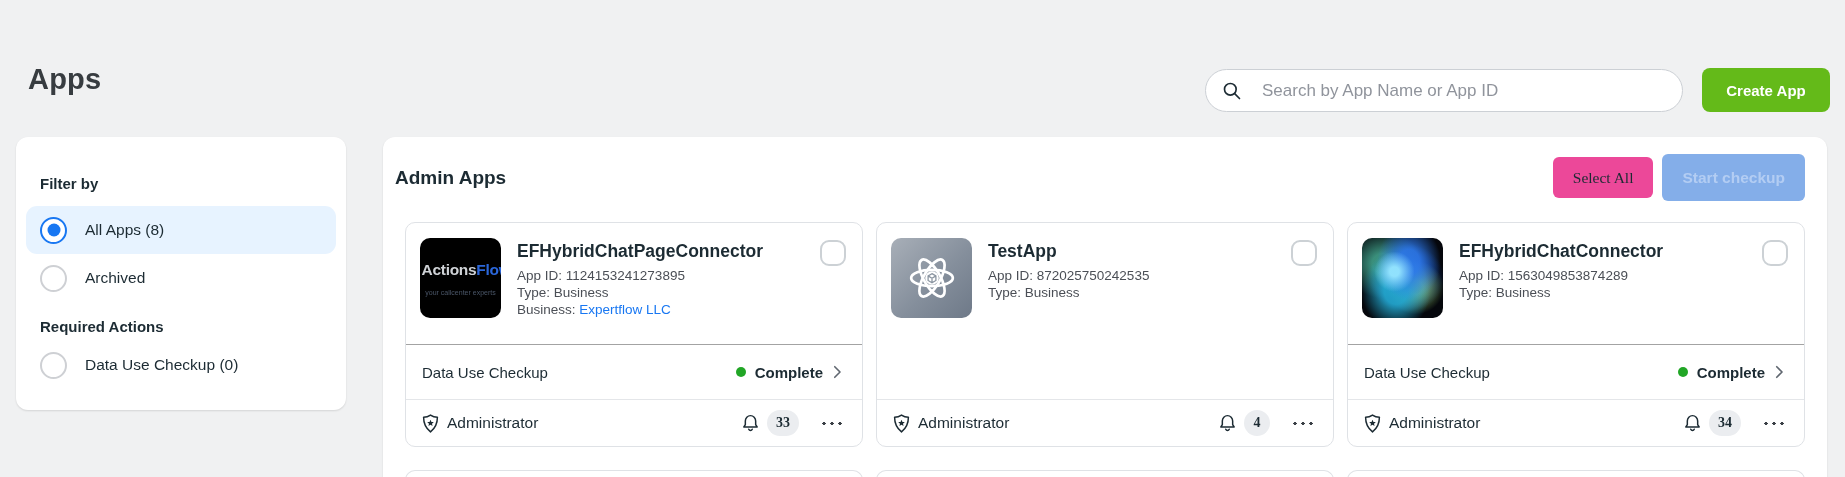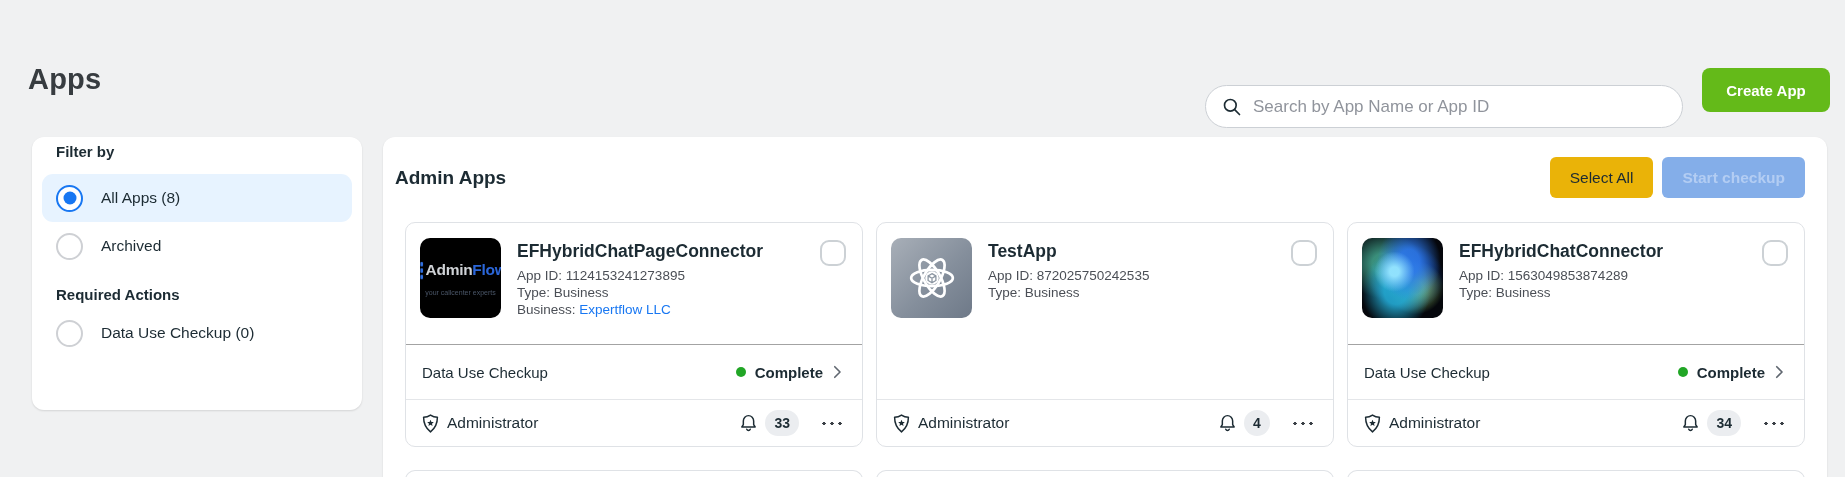--- a/index.html
+++ b/index.html
@@ -8,42 +8,42 @@
     font-family:"Liberation Sans","DejaVu Sans",sans-serif;
     background:#f0f1f2; color:#1c2b33;
     position:relative; overflow:hidden;
   }
   .stage { position:absolute; inset:0; }
 
   
   .page-title { position:absolute; left:28px; top:63px; font-size:29px; font-weight:bold; color:#373c40; letter-spacing:.2px; }
 
   .search-box {
-    position:absolute; left:1205px; top:85px; width:478px; height:43px;
+    position:absolute; left:1205px; top:69px; width:478px; height:43px;
     background:#fff; border:1px solid #ccd0d5; border-radius:22px;
-    display:flex; align-items:center; padding:0 16px; gap:11px;
+    display:flex; align-items:center; padding:0 16px; gap:20px;
   }
   .search-box input {
     border:none; outline:none; flex:1; font-size:17px; color:#1c2b33; background:transparent;
     font-family:"Liberation Sans","DejaVu Sans",sans-serif;
   }
   .search-box input::placeholder { color:#90949c; }
 
   .create-btn {
     position:absolute; left:1702px; top:68px; width:128px; height:44px;
     border:none; border-radius:8px; background:#64ba19; color:#fff;
     font-size:15px; font-weight:bold; cursor:pointer;
     font-family:"Liberation Sans","DejaVu Sans",sans-serif;
   }
 
   
   .sidebar {
-    position:absolute; left:32px; top:137px; width:330px; height:273px;
+    position:absolute; left:16px; top:137px; width:330px; height:273px;
     background:#fff; border-radius:12px; box-shadow:0 1px 2px rgba(0,0,0,.12);
-    padding:4px 10px;
+    padding:36px 10px;
   }
   .sidebar h3 { font-size:15px; font-weight:bold; color:#1c2b33; margin:2px 14px 14px; }
   .sidebar h3.second { margin-top:16px; margin-bottom:6px; }
   .filter-row {
     display:flex; align-items:center; gap:18px; height:48px;
     padding:0 14px; border-radius:11px; cursor:pointer;
   }
   .filter-row.selected { background:#e7f3ff; }
   .filter-row .label { font-size:15.5px; color:#1c2b33; }
   .radio {
@@ -58,25 +58,25 @@
 
   
   .main-card {
     position:absolute; left:383px; top:137px; width:1444px; height:430px;
     background:#fff; border-radius:12px; box-shadow:0 1px 2px rgba(0,0,0,.12);
   }
   .main-header { display:flex; align-items:center; padding:20px 22px 0 12px; height:61px; }
   .main-header h2 { font-size:19px; font-weight:bold; color:#1c2b33; flex:1; }
   .btn-select-all {
     height:41px; padding:0 20px; border:none; border-radius:6px;
-    background:#eab308; color:#1c2b33; font-size:15.5px; cursor:pointer;
-    font-family:Liberation Sans, sans-serif;
+    background:#ec4899; color:#1c2b33; font-size:15.5px; cursor:pointer;
+    font-family:Liberation Serif, serif;
   }
   .btn-start-checkup {
-    height:41px; padding:0 20px; border:none; border-radius:6px; margin-left:9px;
+    height:47px; padding:0 20px; border:none; border-radius:6px; margin-left:9px;
     background:#84aee9; color:#b3cdf3; font-size:15.5px; font-weight:bold;
     font-family:"Liberation Sans","DejaVu Sans",sans-serif; cursor:default;
   }
 
   .card-grid {
     display:grid; grid-template-columns:repeat(3,1fr);
     column-gap:13px; row-gap:23px; margin:24px 22px 0;
   }
   .app-card { border:1px solid #dfe2e6; border-radius:10px; height:225px; display:flex; flex-direction:column; overflow:hidden; background:#fff; }
   .app-card-stub { border:1px solid #dfe2e6; border-radius:10px 10px 0 0; border-bottom:none; height:60px; background:#fff; }
@@ -125,21 +125,21 @@
   .status-text { font-size:15px; font-weight:bold; color:#1c2b33; margin-right:5px; }
 
   .admin-row {
     height:47px; border-top:1px solid #e4e6e9; display:flex; align-items:center;
     padding:0 18px 0 14px; flex:0 0 auto;
   }
   .admin-row .role { flex:1; font-size:15.5px; color:#1c2b33; margin-left:6px; }
   .count-pill {
     background:#ebedf0; border-radius:999px; min-width:26px; height:26px;
     display:flex; align-items:center; justify-content:center;
-    padding:0 9px; font-size:14px; font-weight:bold; color:#1c2b33; margin-left:6px;
+    padding:0 9px; font-size:14px; font-weight:bold; color:#1c2b33; margin-left:6px;font-family:Liberation Serif, serif;
   }
   .more-dots {
     width:24px; height:5px; margin-left:21px; cursor:pointer;
     background:radial-gradient(#3a3f45 2px, transparent 2.2px);
     background-size:8px 5px; background-position:center;
   }
   .icon-btn { display:flex; align-items:center; cursor:pointer; }
 </style>
 </head>
 <body>
@@ -185,21 +185,21 @@
     </div>
 
     <div class="card-grid">
 
   <div class="app-card">
     <div class="card-top">
       <div class="app-logo type-expertflow">
         <div class="ef-inner">
           <div class="ef-word">
             <span class="ef-dots"></span>
-            <span class="ef-t1">Admin</span>
+            <span class="ef-t1">Actions</span>
                   <span class="ef-t2">Flow</span>
           </div>
           <div class="ef-cap">your callcenter experts</div>
         </div>
 
       </div>
       <div class="card-info">
         <div class="card-title">EFHybridChatPageConnector</div>
         <div class="card-meta">App ID: 1124153241273895</div>
         <div class="card-meta">Type: Business</div>

